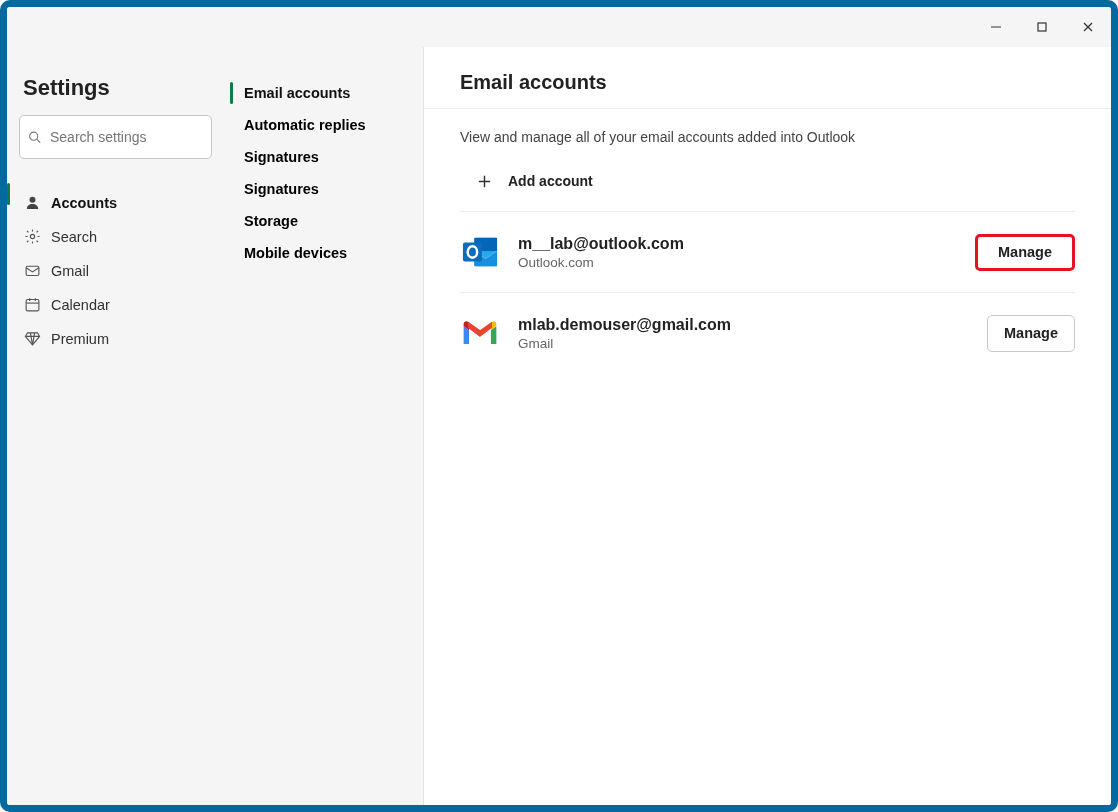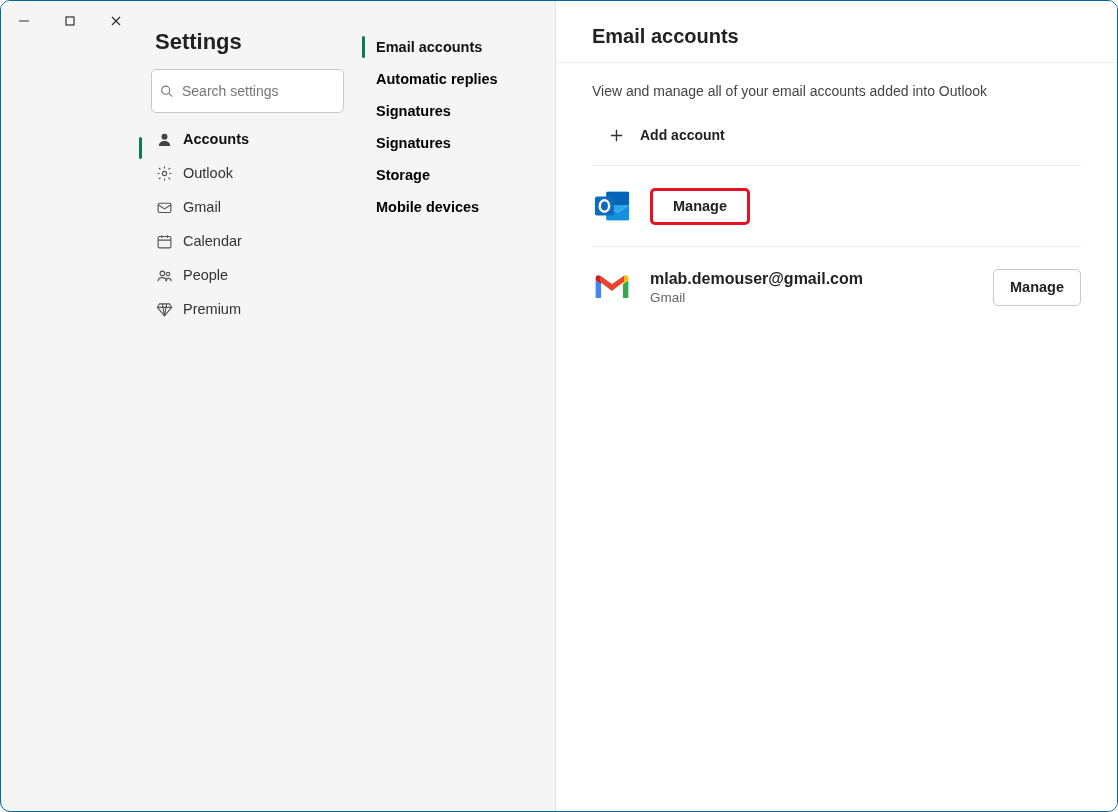--- a/index.html
+++ b/index.html
@@ -1,23 +1,23 @@
 <!DOCTYPE html>
 <html><head>
 <meta charset="utf-8">
 <style>
   * { box-sizing: border-box; margin: 0; padding: 0; font-family: "Segoe UI", Arial, sans-serif; }
   html, body { width: 1118px; height: 812px; overflow: hidden; }
   .window {
     width: 1118px; height: 812px;
     background: #f5f5f5;
-    border: 1px solid #0369a1;
+    border: 7px solid #0369a1;
     border-radius: 10px;
     display: flex;
-    flex-direction: row;
+    flex-direction: column;
     overflow: hidden;
   }
   .titlebar {
     height: 40px;
     display: flex;
     justify-content: flex-end;
     align-items: center;
     background: #f5f5f5;
   }
   .titlebar .wbtn {
@@ -59,21 +59,21 @@
     font-size: 14px;
     color: #444;
   }
   .search-wrap .sicon {
     position: absolute;
     left: 9px; top: 50%; transform: translateY(-50%);
     color: #777; font-size: 13px;
   }
   .nav1-item {
     display: flex;
-    align-items: flex-start;
+    align-items: flex-end;
     height: 34px;
     padding: 0 6px 0 4px;
     border-radius: 4px;
     color: #333;
     font-size: 14.5px;
     position: relative;
     cursor: pointer;
   }
   .nav1-item .icon {
     width: 22px;
@@ -230,21 +230,21 @@
         <span>Accounts</span>
       </div>
 
       <div class="nav1-item">
         <span class="icon">
           <svg width="17" height="17" viewBox="0 0 24 24" fill="none" stroke="#555" stroke-width="1.6">
               <circle cx="12" cy="12" r="3"></circle>
               <path d="M12 2v3M12 19v3M4.2 4.2l2.1 2.1M17.7 17.7l2.1 2.1M2 12h3M19 12h3M4.2 19.8l2.1-2.1M17.7 6.3l2.1-2.1"></path>
             </svg>
         </span>
-        <span>Outlook</span>
+        <span>Search</span>
       </div>
 
       <div class="nav1-item">
         <span class="icon">
           <svg width="17" height="17" viewBox="0 0 24 24" fill="none" stroke="#555" stroke-width="1.6">
               <rect x="3" y="6" width="18" height="13" rx="2"></rect>
               <path d="M3 8l9 6 9-6"></path>
             </svg>
         </span>
         <span>Gmail</span>
@@ -255,31 +255,20 @@
           <svg width="17" height="17" viewBox="0 0 24 24" fill="none" stroke="#555" stroke-width="1.6">
               <rect x="3" y="5" width="18" height="16" rx="2"></rect>
               <line x1="3" y1="10" x2="21" y2="10"></line>
               <line x1="8" y1="3" x2="8" y2="7"></line>
               <line x1="16" y1="3" x2="16" y2="7"></line>
             </svg>
         </span>
         <span>Calendar</span>
       </div>
 
-      <div class="nav1-item">
-        <span class="icon">
-          <svg width="17" height="17" viewBox="0 0 24 24" fill="none" stroke="#555" stroke-width="1.6">
-              <circle cx="9" cy="9" r="3.2"></circle>
-              <circle cx="17" cy="10" r="2.5"></circle>
-              <path d="M3 20c0-3 2.7-5 6-5s6 2 6 5"></path>
-              <path d="M14 20c0-2.4 1.5-4 4-4s3.5 1.6 3.5 4"></path>
-            </svg>
-        </span>
-        <span>People</span>
-      </div>
 
       <div class="nav1-item">
         <span class="icon">
           <svg width="17" height="17" viewBox="0 0 24 24" fill="none" stroke="#555" stroke-width="1.6">
               <path d="M5 4h14l3 5-10 12L2 9z"></path>
               <path d="M2 9h20M9 4l3 17M15 4l-3 17"></path>
             </svg>
         </span>
         <span>Premium</span>
       </div>
@@ -326,20 +315,24 @@
       <div class="acct-row">
         <div class="acct-icon">
           <svg width="38" height="36" viewBox="0 0 40 38">
             <rect x="14" y="4" width="24" height="30" rx="2" fill="#28a8ea"></rect>
             <rect x="14" y="4" width="24" height="14" fill="#0364b8"></rect>
             <path d="M14 18 L26 26 L38 18 V34 H14 Z" fill="#1490df"></path>
             <path d="M14 18 L26 26 L38 18" fill="none" stroke="#fff" stroke-width="0.3"></path>
             <rect x="2" y="9" width="20" height="20" rx="2" fill="#0f6cbd"></rect>
             <ellipse cx="12" cy="19" rx="5" ry="6" fill="none" stroke="#fff" stroke-width="2.6"></ellipse>
           </svg>
+        </div>
+        <div class="acct-info">
+          <div class="email">m__lab@outlook.com</div>
+          <div class="provider">Outlook.com</div>
         </div>
         <button class="manage-btn highlight">Manage</button>
       </div>
 
       <div class="acct-row">
         <div class="acct-icon">
           <svg width="40" height="30" viewBox="0 0 44 32">
             <path d="M4 6 v22 h6 V13 L4 8.5 Z" fill="#4285F4"></path>
             <path d="M40 6 v22 h-6 V13 L40 8.5 Z" fill="#34A853"></path>
             <path d="M4 6 a3 3 0 0 1 4.8 -2.4 L22 13 V20 L10 11 V13 L4 8.5 Z" fill="#C5221F"></path>

